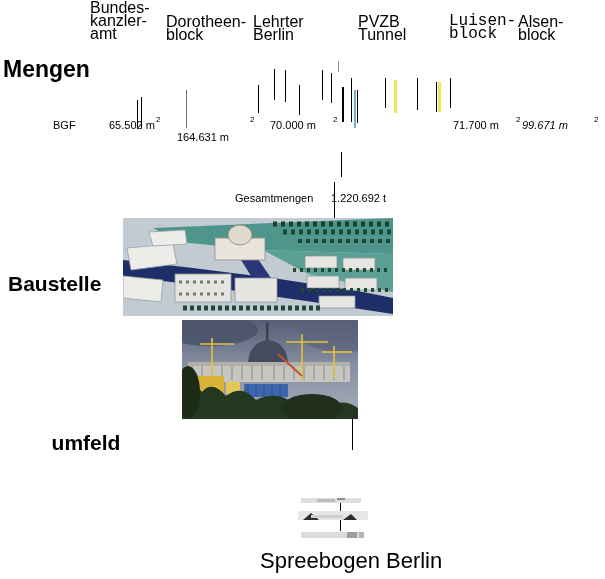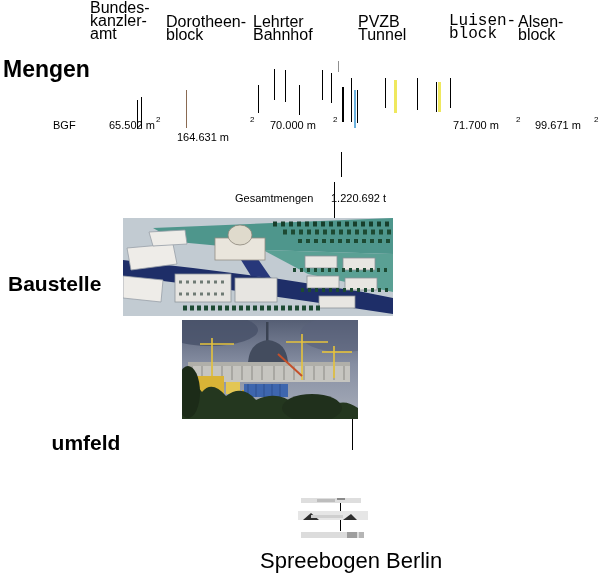--- a/index.html
+++ b/index.html
@@ -31,21 +31,21 @@
     <span>Bundes-</span>
     <span>kanzler-</span>
     <span>amt</span>
   </div>
   <div class="toplabel" style="left:166px;top:15px;">
     <span>Dorotheen-</span>
     <span>block</span>
   </div>
   <div class="toplabel" style="left:253px;top:15px;">
     <span>Lehrter</span>
-    <span>Bahnhof</span>
+    <span>Berlin</span>
   </div>
   <div class="toplabel" style="left:358px;top:15px;">
     <span>PVZB</span>
     <span>Tunnel</span>
   </div>
   <div class="toplabel" style="left:449px;top:15px;font-family:Liberation Mono, monospace;">
     <span>Luisen-</span>
     <span>block</span>
   </div>
   <div class="toplabel" style="left:518px;top:15px;">
@@ -87,21 +87,21 @@
 
   <span class="small" style="left:53px;top:119px;">BGF</span>
   <span class="small" style="left:93px;top:119px;margin-left:16px;">65.502 m</span>
   <span class="supnum" style="left:156px;top:116px;">2</span>
   <span class="small" style="left:177px;top:119px;margin-top:12px;">164.631 m</span>
   <span class="supnum" style="left:250px;top:116px;">2</span>
   <span class="small" style="left:270px;top:119px;">70.000 m</span>
   <span class="supnum" style="left:333px;top:116px;">2</span>
   <span class="small" style="left:453px;top:119px;">71.700 m</span>
   <span class="supnum" style="left:516px;top:116px;">2</span>
-  <span class="small" style="left:535px;top:119px;">99.671 m</span>
+  <span class="small" style="left:522px;top:119px;font-style:italic;">99.671 m</span>
   <span class="supnum" style="left:594px;top:116px;">2</span>
 
   <span class="small" style="left:235px;top:192px;">Gesamtmengen</span>
   <span class="small" style="left:331px;top:192px;">1.220.692 t</span>
 
   <div class="imgbox img-model">
     <svg viewBox="0 0 270 98" width="270" height="98">
       <rect width="270" height="98" fill="#c2cbd2"></rect>
       <polygon points="30,10 270,0 270,36 140,32 55,24" fill="#4e968c"></polygon>
       <polygon points="140,32 270,36 270,74 185,56" fill="#5aa094"></polygon>

